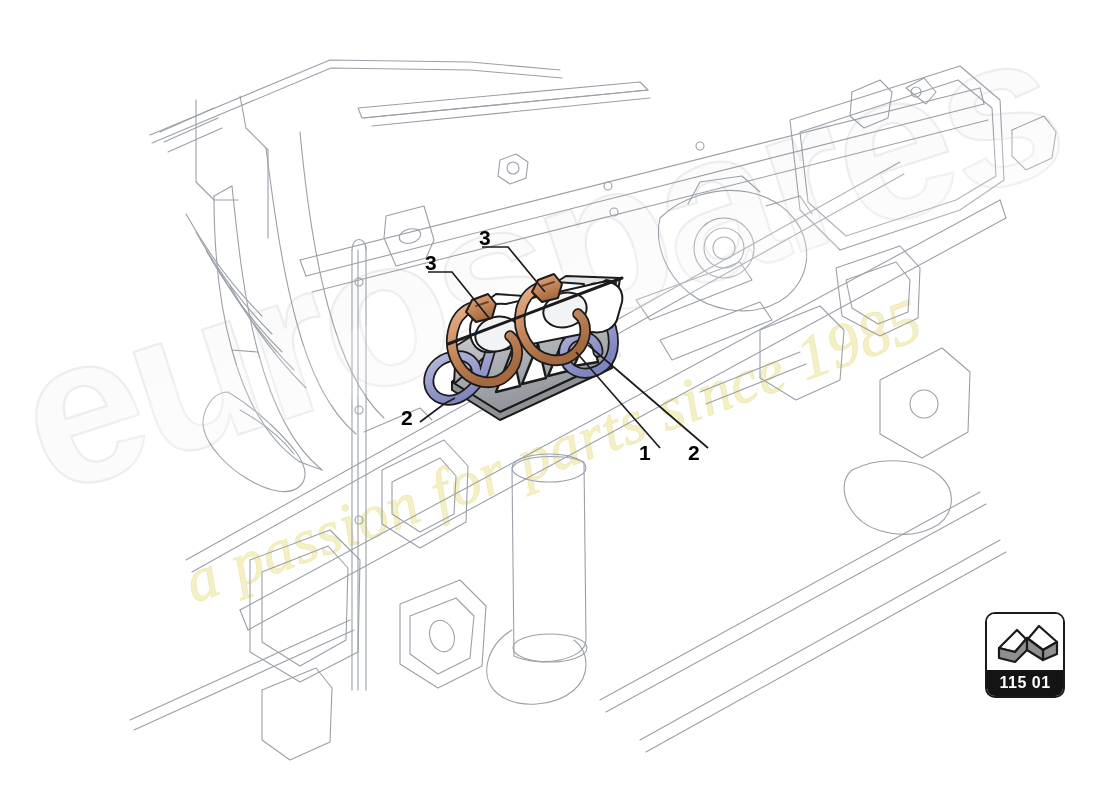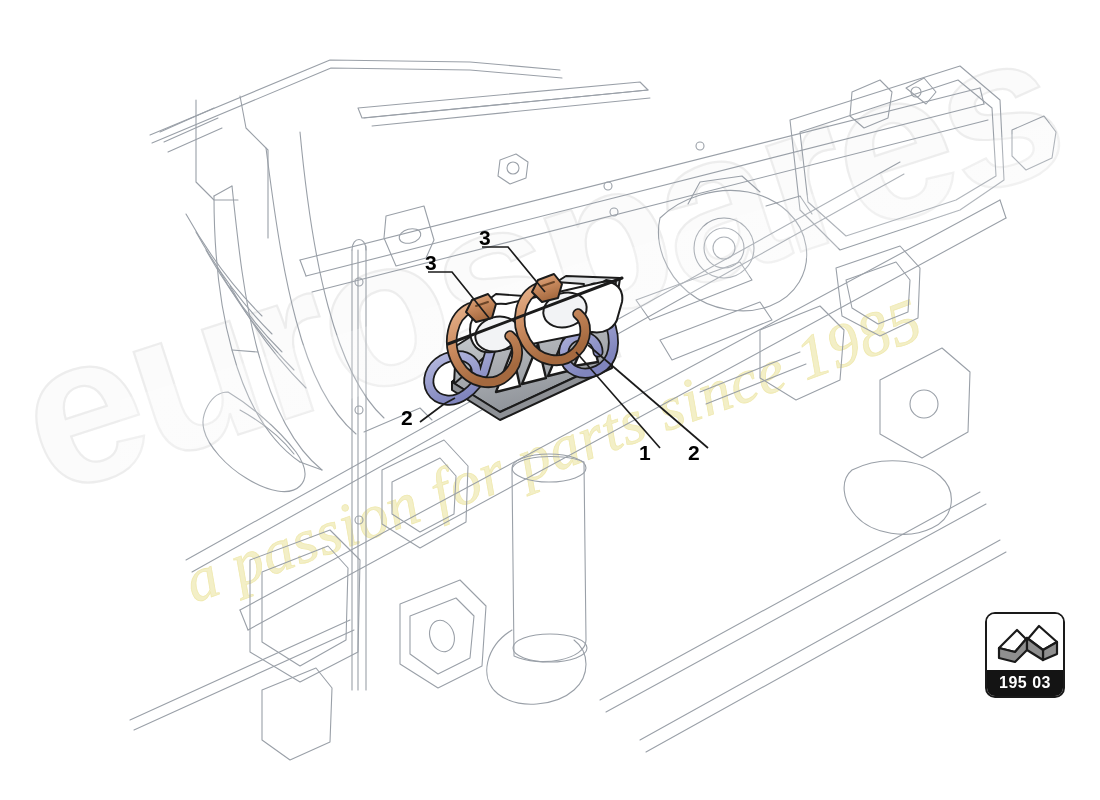--- a/index.html
+++ b/index.html
@@ -295,16 +295,16 @@
   <div id="badge">
     <div id="badge-art">
       <svg width="78" height="58" viewBox="0 0 78 58">
 
         <polygon points="12,34 30,16 40,26 52,12 70,28 56,36 40,24 28,38" fill="#ffffff" stroke="#1a1a1a" stroke-width="2.2" stroke-linejoin="round"></polygon>
         <polygon points="56,36 70,28 70,40 56,46" fill="#8f8f8f" stroke="#1a1a1a" stroke-width="2.2" stroke-linejoin="round"></polygon>
         <polygon points="12,34 28,38 40,24 40,36 28,48 12,44" fill="#8f8f8f" stroke="#1a1a1a" stroke-width="2.2" stroke-linejoin="round"></polygon>
         <polygon points="40,36 56,46 56,36 40,24" fill="#8f8f8f" stroke="#1a1a1a" stroke-width="2.2" stroke-linejoin="round"></polygon>
       </svg>
     </div>
-    <div id="badge-code">195 03</div>
+    <div id="badge-code">115 01</div>
   </div>
 
 </div>
 
 </body></html>

